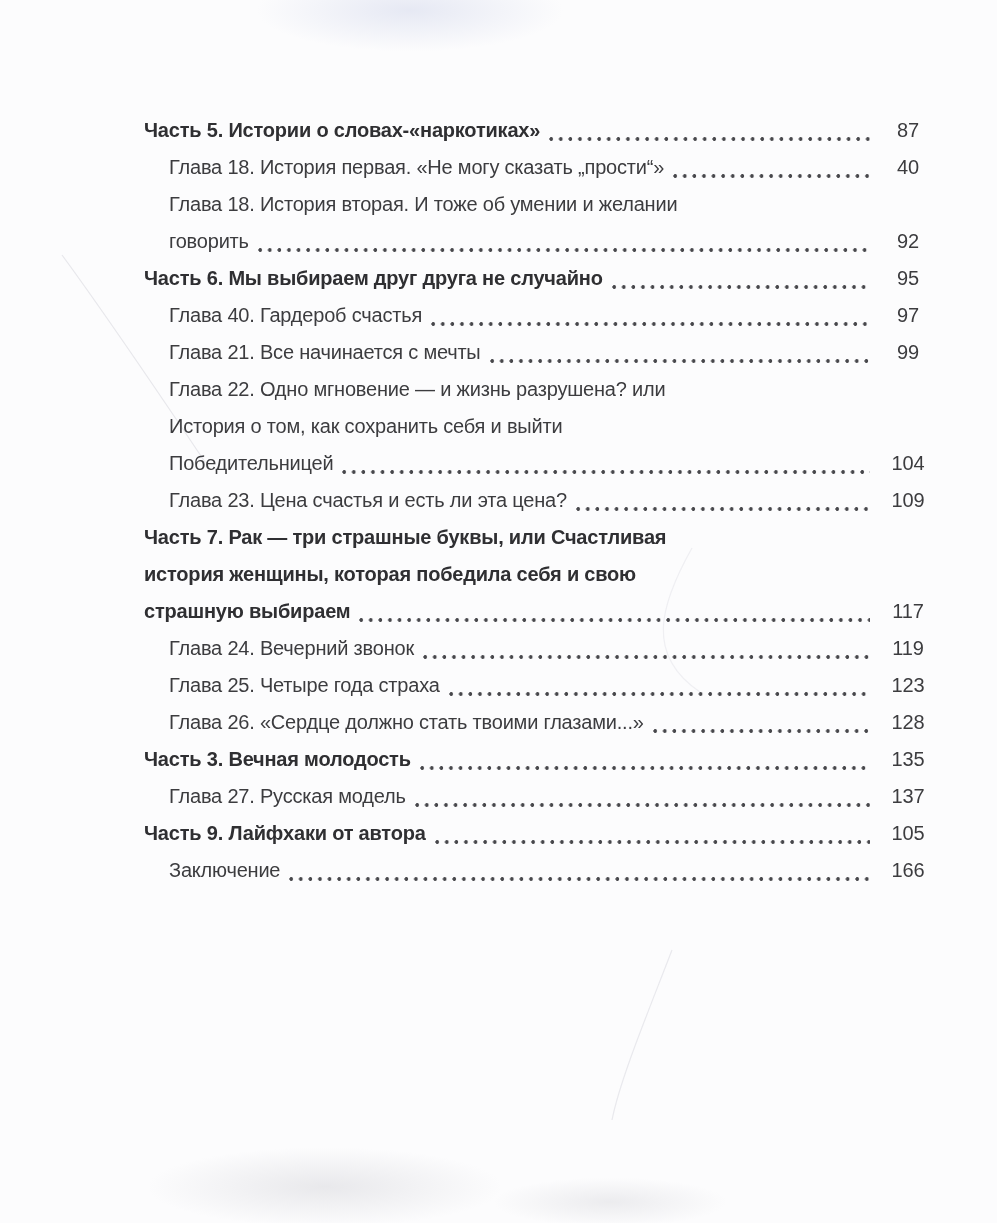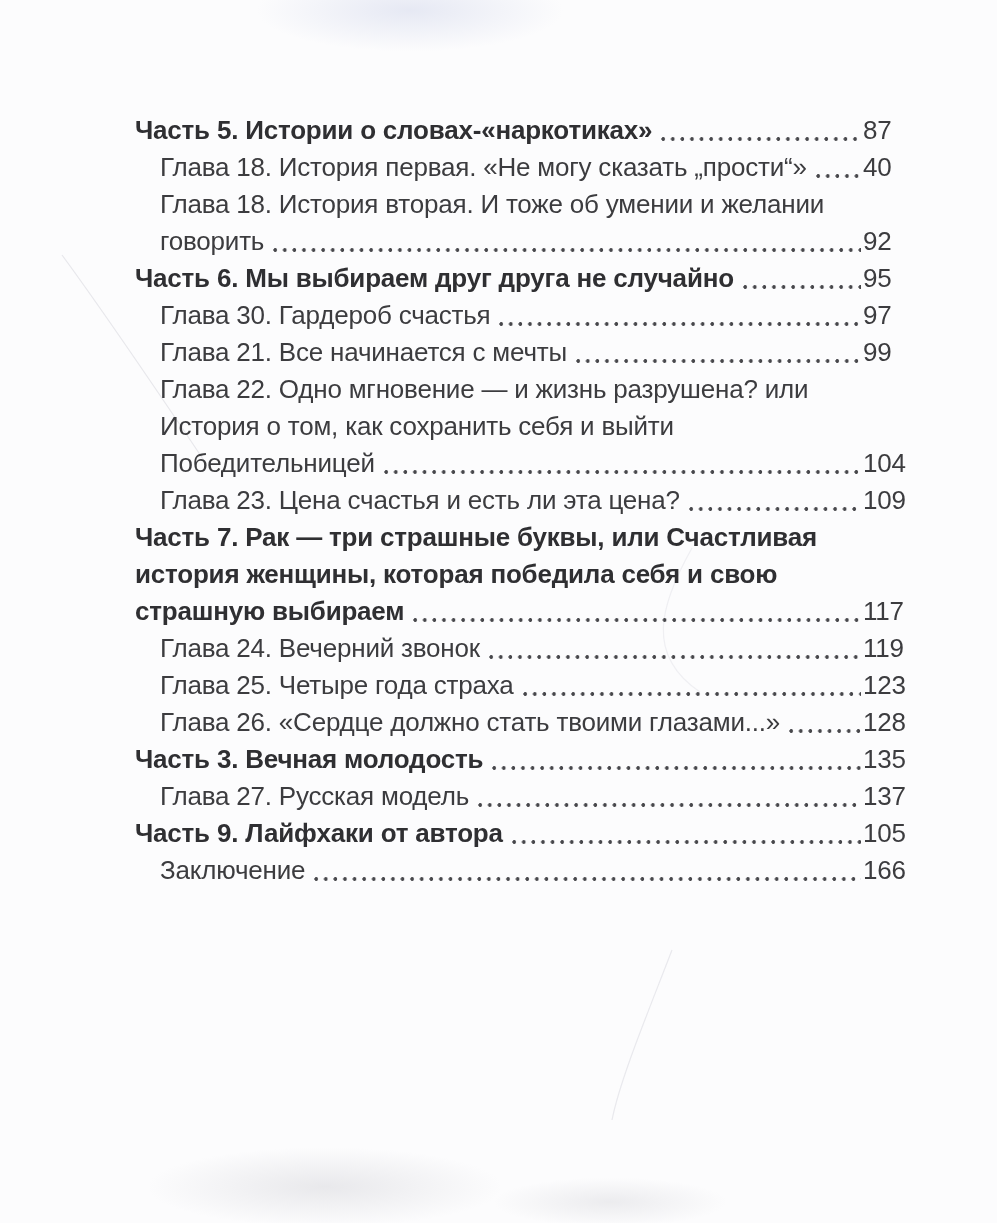--- a/index.html
+++ b/index.html
@@ -26,24 +26,24 @@
     left:150px;top:1148px;width:350px;height:78px;
     background:radial-gradient(ellipse at center, rgba(213,213,218,0.5), rgba(213,213,218,0) 72%);
   }
   .smudge-bottom-2{
     left:495px;top:1178px;width:230px;height:48px;
     background:radial-gradient(ellipse at center, rgba(213,213,218,0.42), rgba(213,213,218,0) 72%);
   }
   svg.creases{left:0;top:0;width:997px;height:1223px;}
   .toc{
     position:absolute;
-    left:135px;
+    left:144px;
     top:112px;
     width:800px;
-    font-size:26px;
+    font-size:20px;
     line-height:37px;
     letter-spacing:-0.2px;
   }
   .row{
     display:flex;
     align-items:baseline;
     height:37px;
     white-space:nowrap;
   }
   .row.part .label{
@@ -59,21 +59,21 @@
     align-self:flex-end;
     height:6px;
     margin:0 2px 7px 9px;
     background-image:radial-gradient(circle at 2.2px 3px, var(--dot) 1.55px, rgba(0,0,0,0) 2.2px);
     background-size:9.6px 6px;
     background-repeat:repeat-x;
   }
   .pagenum{
     flex:0 0 72px;
     width:72px;
-    text-align:left;
+    text-align:center;
     font-weight:400;
     color:var(--ink);
   }
 </style>
 </head>
 <body>
 
 <div class="scan-artifact smudge-top"></div>
 <div class="scan-artifact smudge-bottom-1"></div>
 <div class="scan-artifact smudge-bottom-2"></div>
@@ -101,21 +101,21 @@
       <span class="label">говорить</span>
       <span class="dots"></span>
       <span class="pagenum">92</span>
     </div>
     <div class="row part">
       <span class="label">Часть 6. Мы выбираем друг друга не случайно</span>
       <span class="dots"></span>
       <span class="pagenum">95</span>
     </div>
     <div class="row chapter">
-      <span class="label">Глава 30. Гардероб счастья</span>
+      <span class="label">Глава 40. Гардероб счастья</span>
       <span class="dots"></span>
       <span class="pagenum">97</span>
     </div>
     <div class="row chapter">
       <span class="label">Глава 21. Все начинается с мечты</span>
       <span class="dots"></span>
       <span class="pagenum">99</span>
     </div>
     <div class="row chapter">
       <span class="label">Глава 22. Одно мгновение — и жизнь разрушена? или</span>

